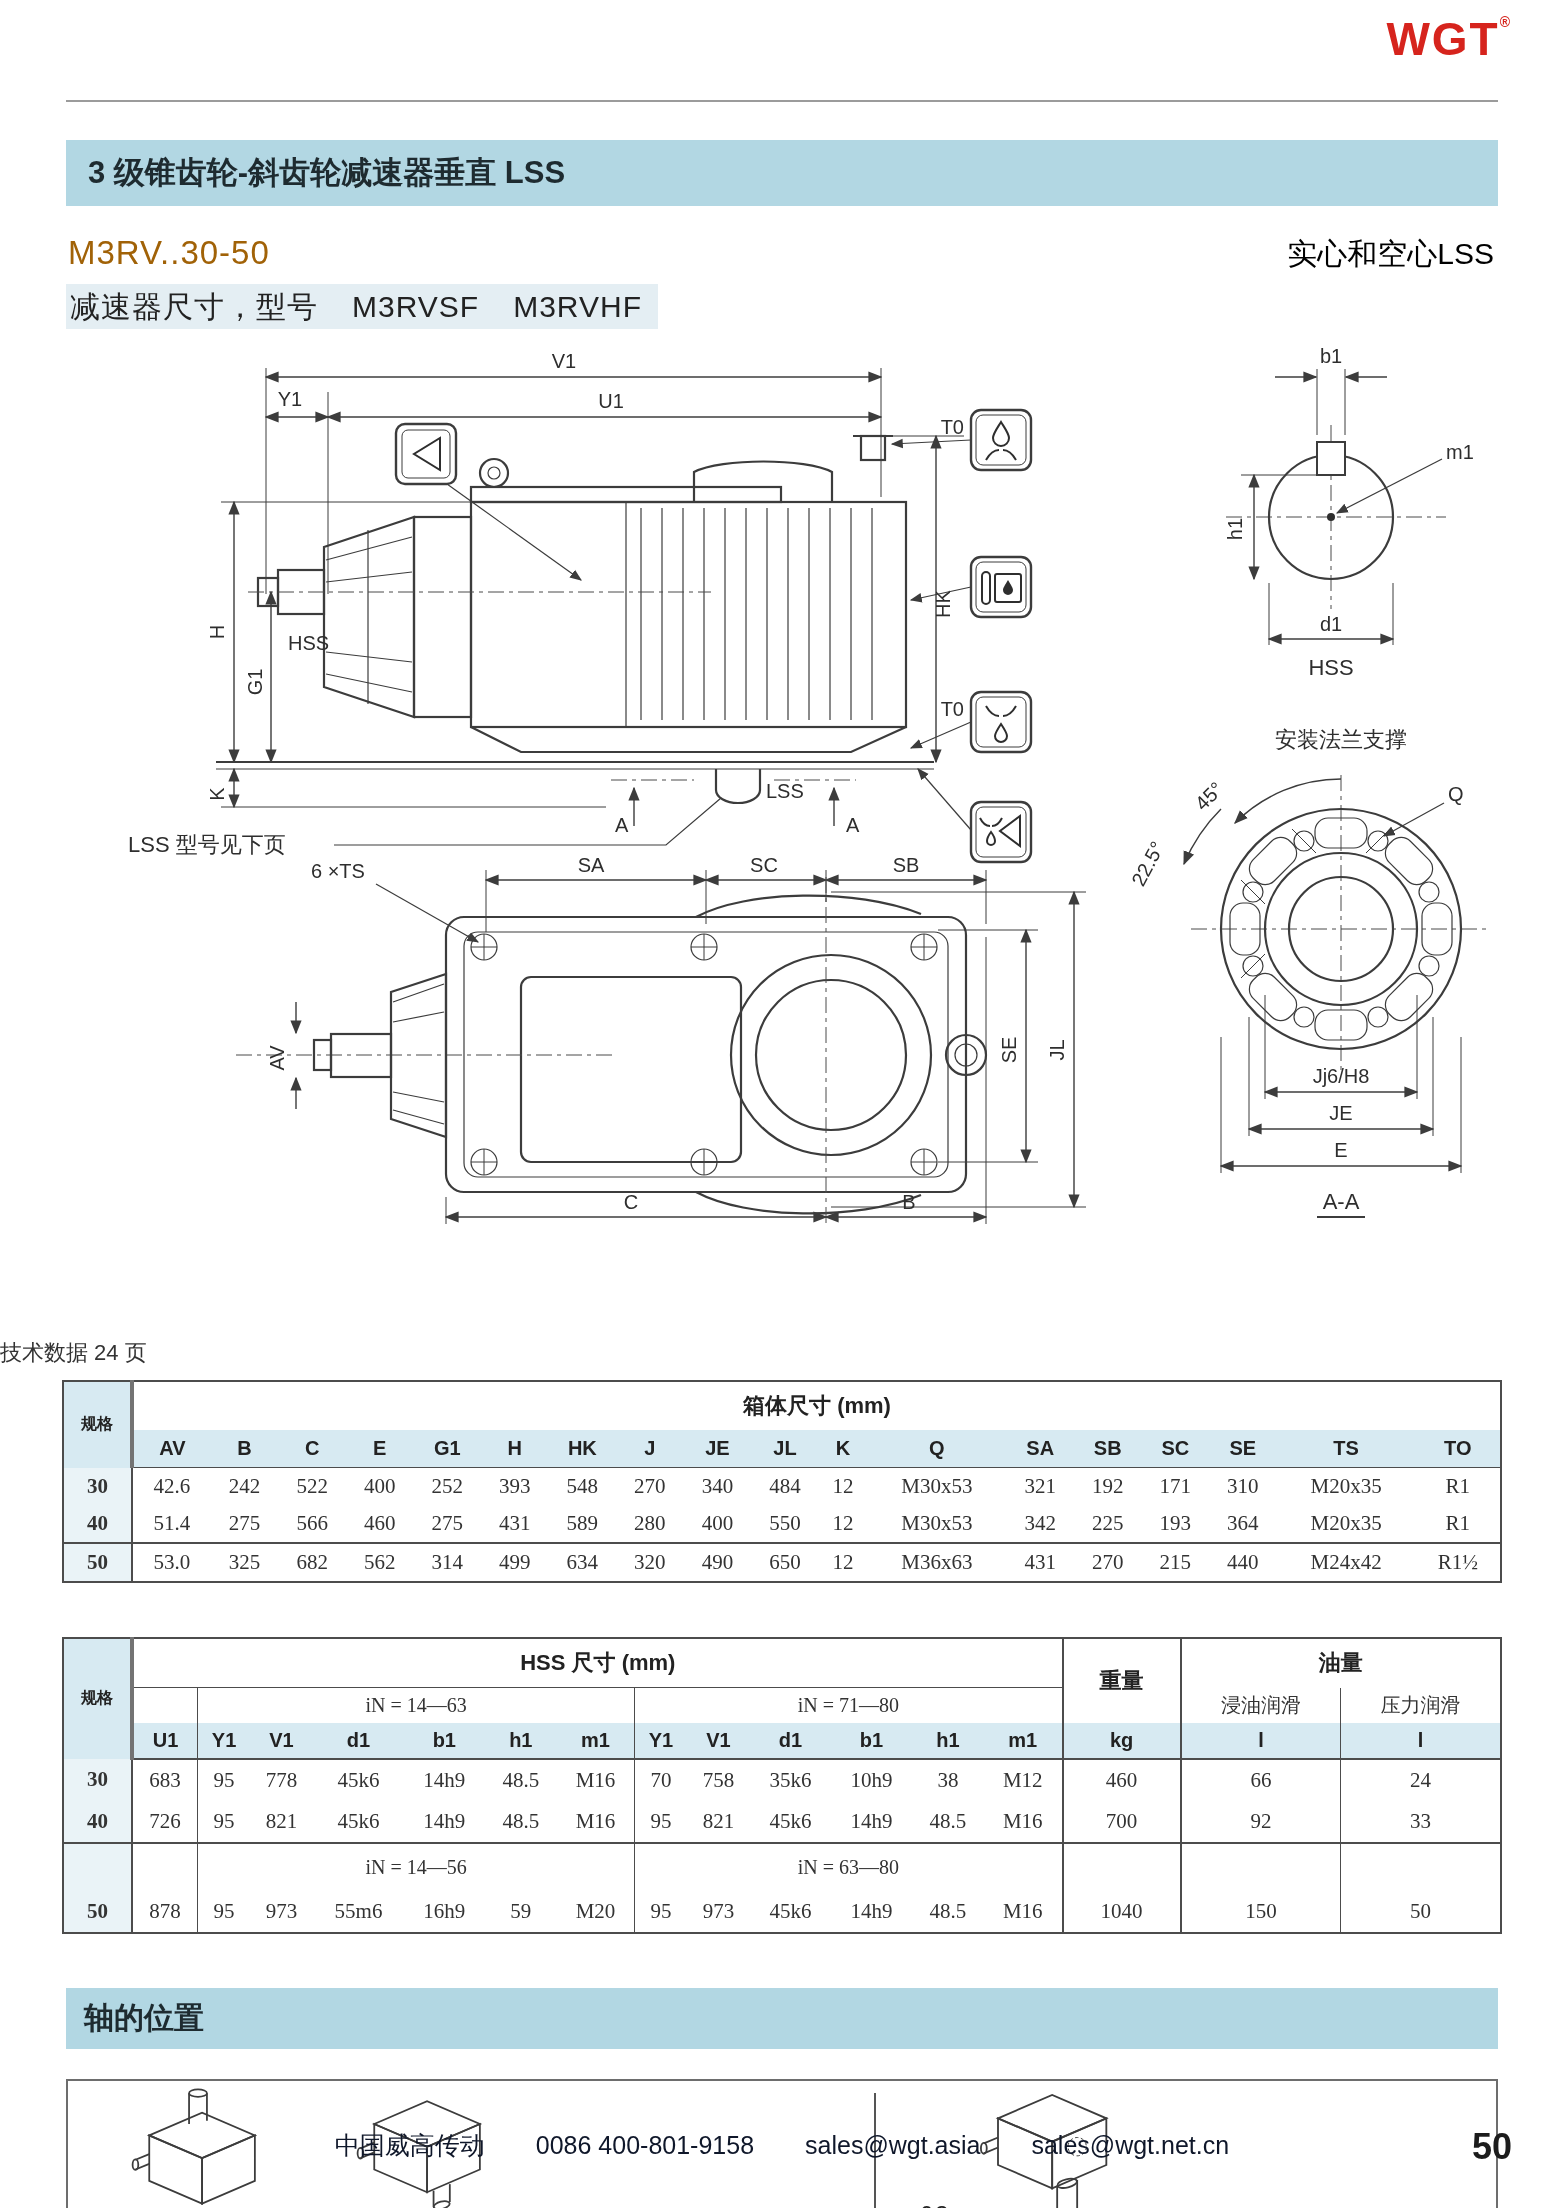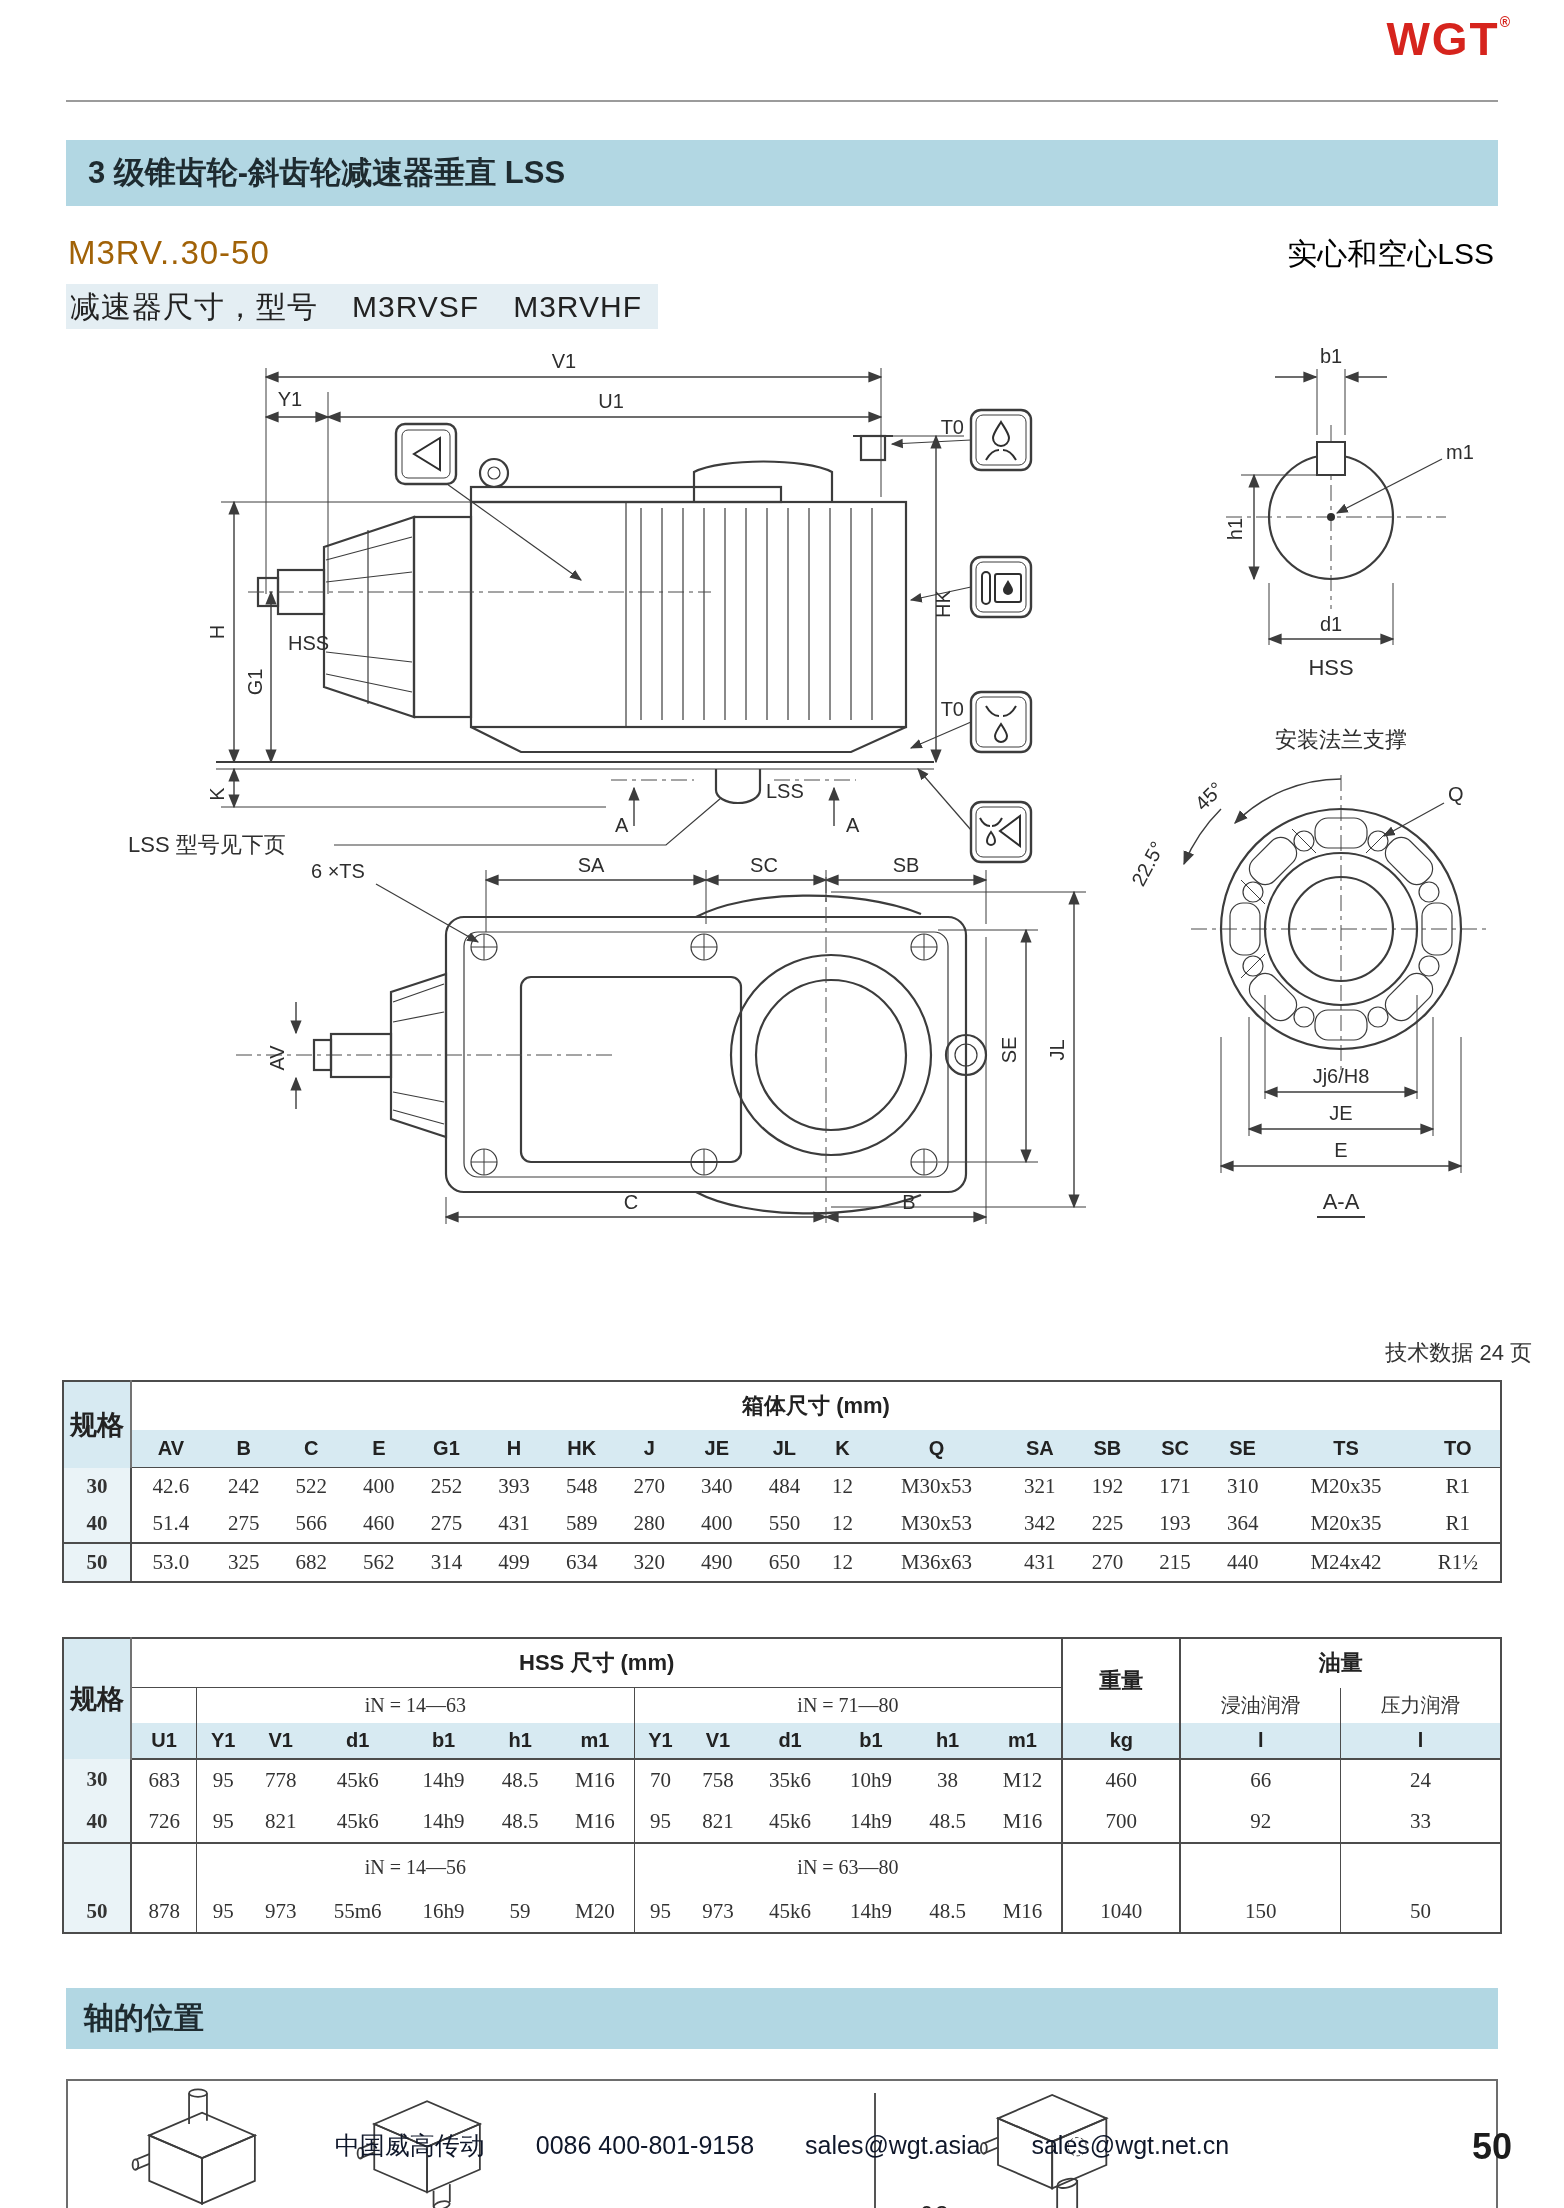--- a/index.html
+++ b/index.html
@@ -32,28 +32,28 @@
   svg .cl{stroke:#4a4a4a;stroke-width:1;fill:none;stroke-dasharray:16 5 4 5;}
   svg .dim{stroke:#3c3c3c;stroke-width:1.4;fill:none;}
   svg .ext{stroke:#3c3c3c;stroke-width:1;fill:none;}
   svg text{font-family:"Liberation Sans","DejaVu Sans",sans-serif;font-size:20px;fill:#2e2e2e;}
   svg .big{font-size:22px;}
   svg .ibox{stroke:#3c3c3c;stroke-width:2.4;fill:#fff;}
   svg .ibox2{stroke:#3c3c3c;stroke-width:1;fill:none;}
   svg .glyph{stroke:#2e2e2e;stroke-width:2;fill:none;}
   svg .gfill{fill:#2e2e2e;stroke:none;}
   
-  .technote{text-align:right;margin:6px 32px 0 0;font-size:22px;color:#333;}
+  .technote{text-align:left;margin:6px 56px 0 0;font-size:22px;color:#333;}
   
   table{border-collapse:collapse;margin:12px auto 0 62px;width:1440px;table-layout:auto;}
   .t1,.t2{border:2px solid #4c4c4c;}
   th,td{text-align:center;padding:5px 4px;white-space:nowrap;}
   td{font-family:"Liberation Serif","DejaVu Serif",serif;font-size:21px;color:#333;}
   th{font-family:"Liberation Sans",sans-serif;font-size:20px;font-weight:bold;color:#222;}
-  .spec-h{background:#d7eaf2;border-right:2px solid #737373;width:58px;font-size:27px;}
+  .spec-h{background:#d7eaf2;border-right:4px solid #737373;width:58px;font-size:16px;}
   .spec-c{background:#eaf3f7;border-right:2px solid #4c4c4c;
           font-family:Liberation Serif, serif;font-weight:bold;font-size:21px;}
   .t1-title,.t2-title{font-size:22px;padding:9px 4px;}
   .t1 .sub th{background:#d7eaf2;border-bottom:1.6px solid #4c4c4c;padding:7px 3px;}
   .t1 .r40 td{border-bottom:2.4px solid #4c4c4c;}
   .t1 td{padding:6px 3px;}
   .t2-title{border-bottom:1.6px solid #4c4c4c;}
   .t2 .sub th{background:#d7eaf2;border-bottom:2px solid #4c4c4c;padding:6px 3px;}
   .t2 .grp{font-family:"Liberation Serif",serif;font-size:20px;padding:4px 3px;}
   .t2 .g50 td{border-top:2.4px solid #4c4c4c;padding:12px 3px;}

